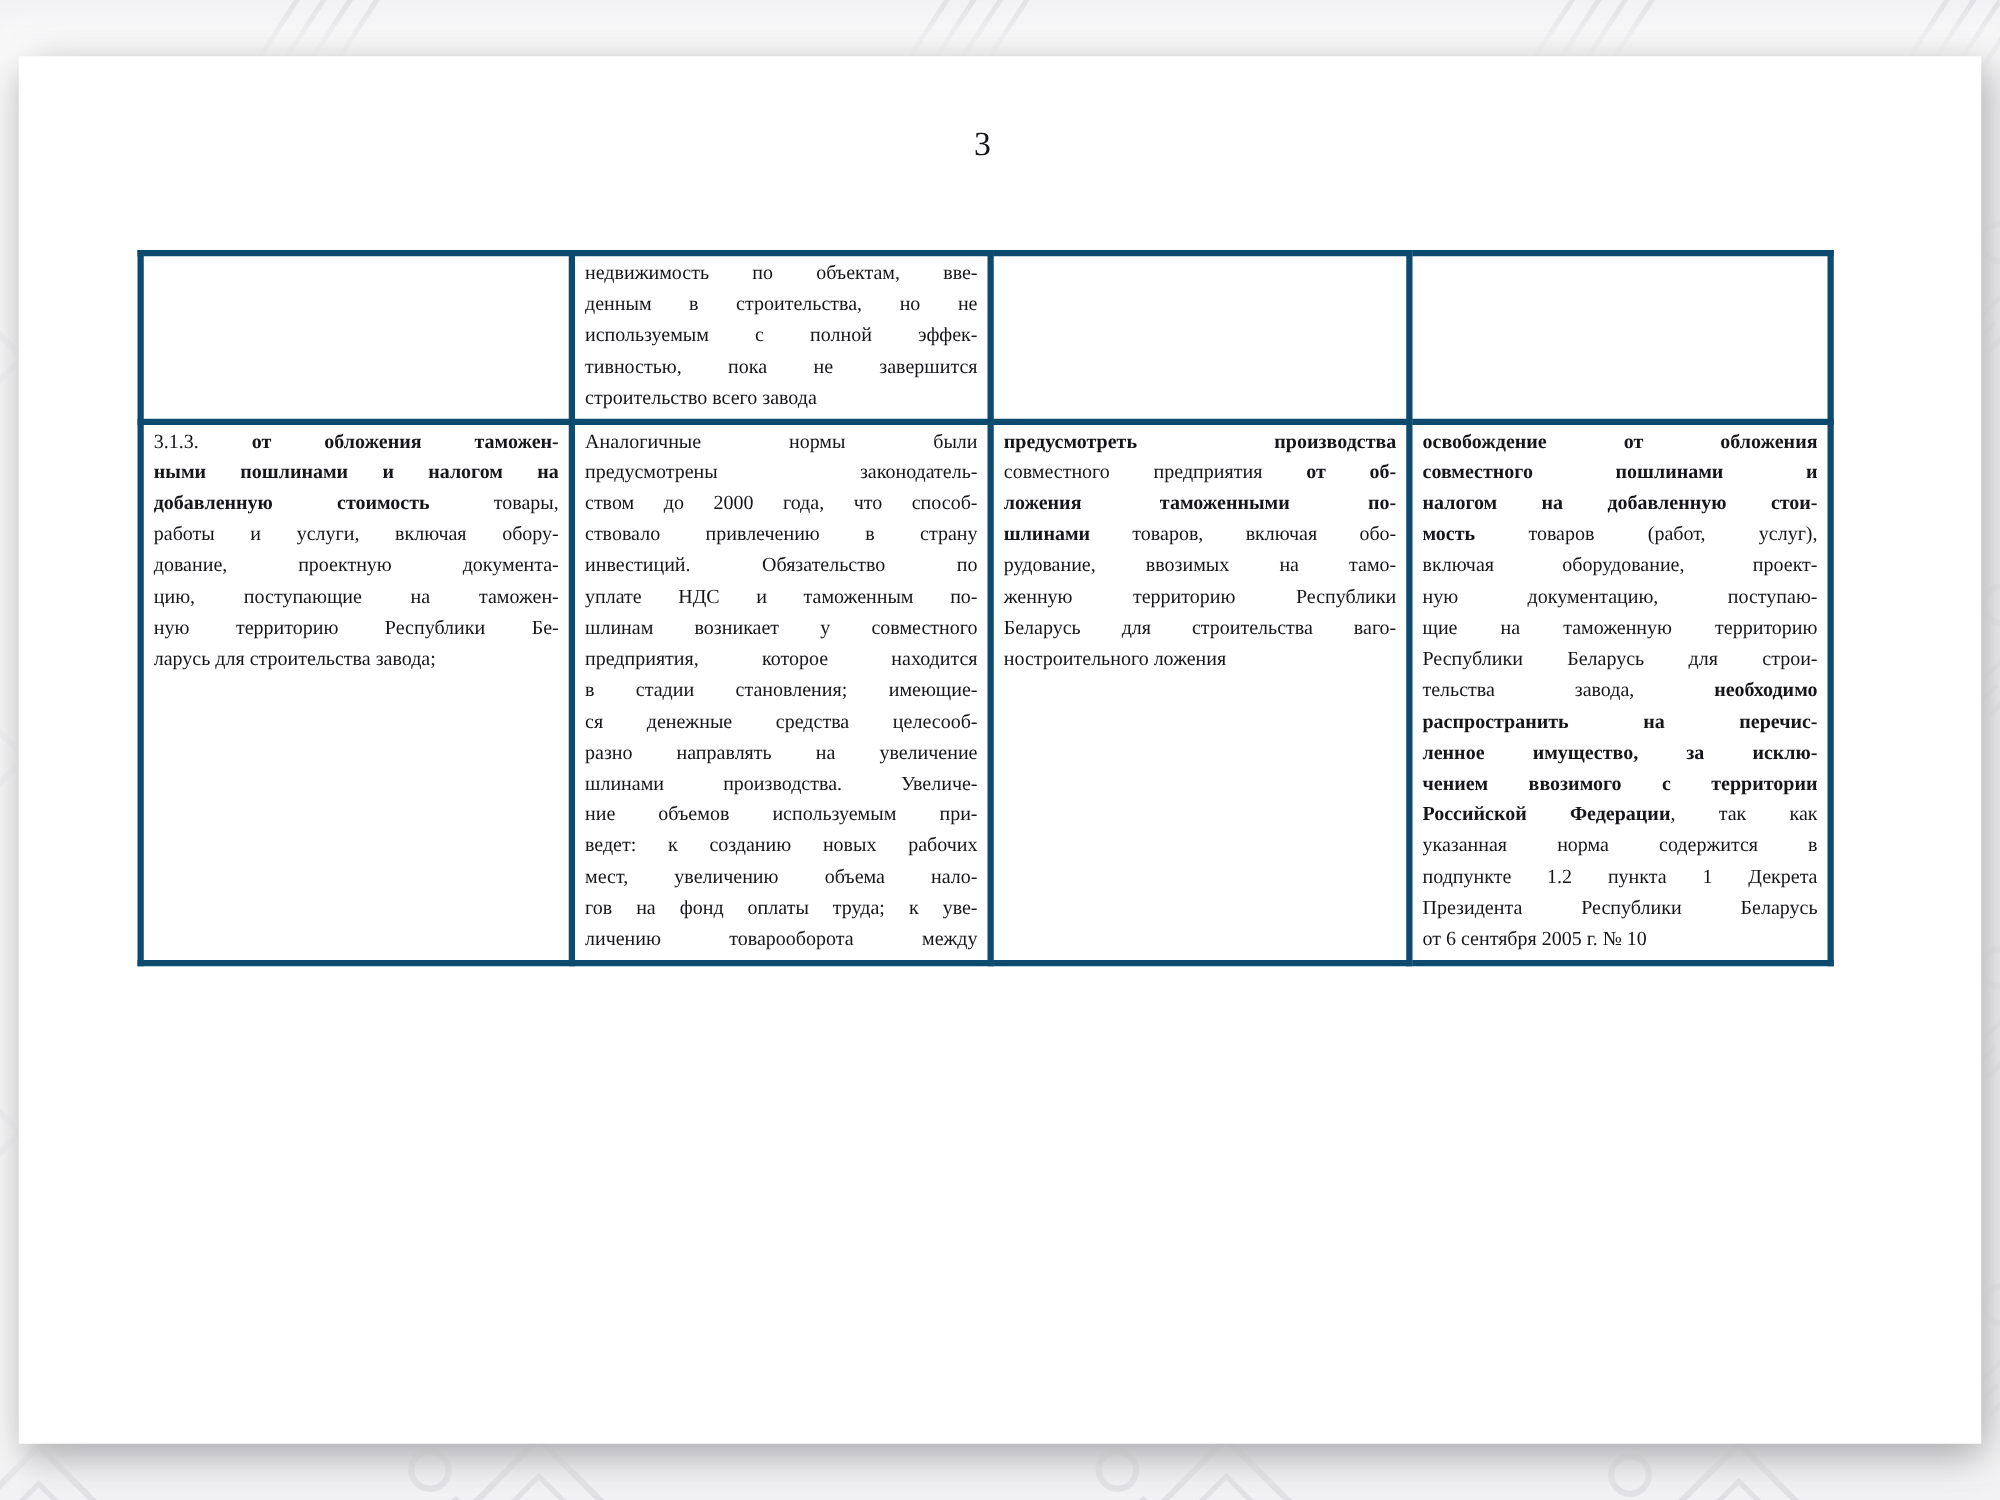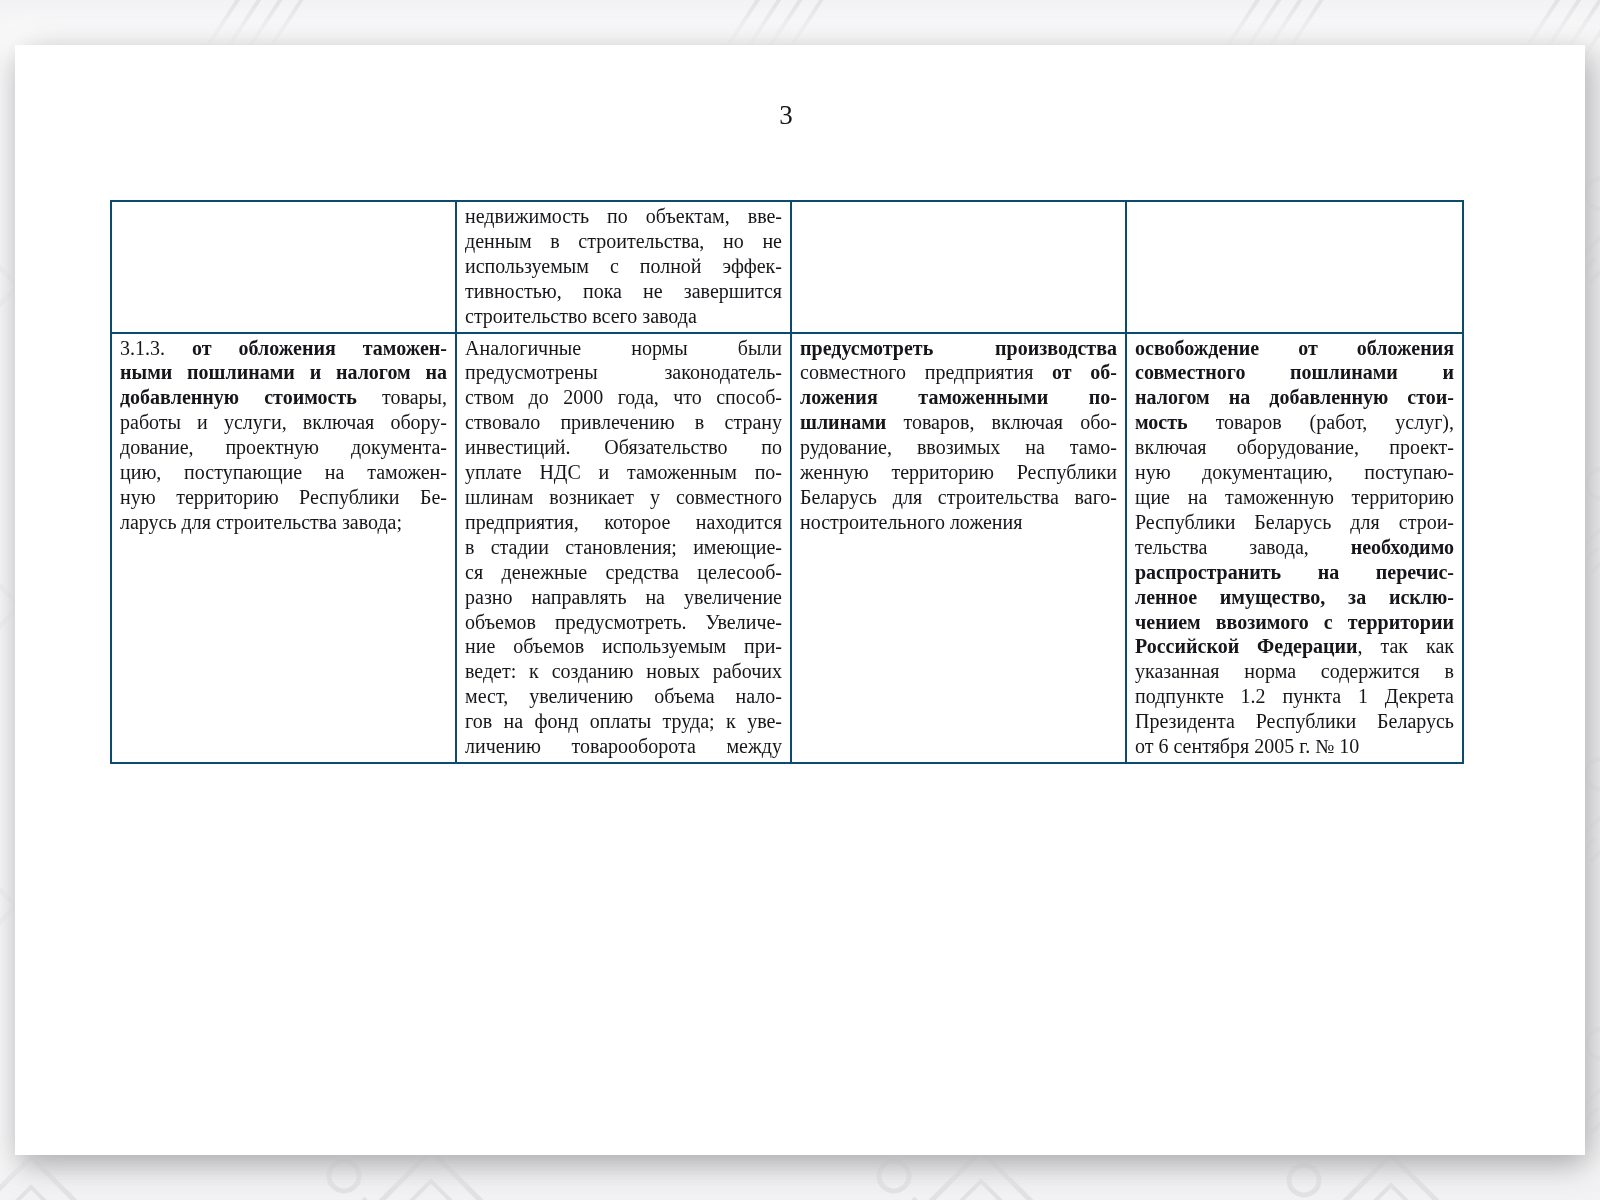--- a/index.html
+++ b/index.html
@@ -32,24 +32,24 @@
     color: #15151a;
   }
   table.doc {
     position: absolute;
     left: 95px; top: 155px;
     width: 1352px;
     border-collapse: collapse;
     table-layout: fixed;
   }
   table.doc td {
-    border: 2px solid #0c4a6e;
+    border: 5px solid #0c4a6e;
     vertical-align: top;
     padding: 2px 8px 3px 8px;
-    font-size: 20px;
+    font-size: 16px;
     line-height: 24.9px;
     color: #15151a;
     overflow: hidden;
   }
   table.doc tr.r0 { height: 130px; }
   table.doc tr.r1 { height: 428px; }
   .ln { text-align: justify; text-align-last: justify; }
   .ln.left { text-align-last: left; }
   .ln span.b { font-weight: bold; }
 </style>
@@ -139,21 +139,21 @@
               <div class="ln"><span>предусмотрены законодатель-</span></div>
               <div class="ln"><span>ством до 2000 года, что способ-</span></div>
               <div class="ln"><span>ствовало привлечению в страну</span></div>
               <div class="ln"><span>инвестиций. Обязательство по</span></div>
               <div class="ln"><span>уплате НДС и таможенным по-</span></div>
               <div class="ln"><span>шлинам возникает у совместного</span></div>
               <div class="ln"><span>предприятия, которое находится</span></div>
               <div class="ln"><span>в стадии становления; имеющие-</span></div>
               <div class="ln"><span>ся денежные средства целесооб-</span></div>
               <div class="ln"><span>разно направлять на увеличение</span></div>
-              <div class="ln"><span>объемов предусмотреть. Увеличе-</span></div>
+              <div class="ln"><span>шлинами производства. Увеличе-</span></div>
               <div class="ln"><span>ние объемов используемым при-</span></div>
               <div class="ln"><span>ведет: к созданию новых рабочих</span></div>
               <div class="ln"><span>мест, увеличению объема нало-</span></div>
               <div class="ln"><span>гов на фонд оплаты труда; к уве-</span></div>
               <div class="ln"><span>личению товарооборота между</span></div>
             </td>
             <td>
               <div class="ln"><span class="b">предусмотреть производства</span></div>
               <div class="ln"><span>совместного предприятия </span><span class="b">от об-</span></div>
               <div class="ln"><span class="b">ложения таможенными по-</span></div>

